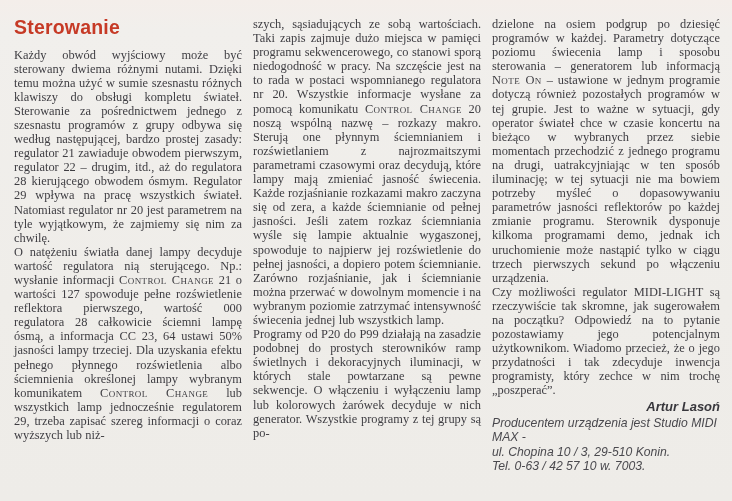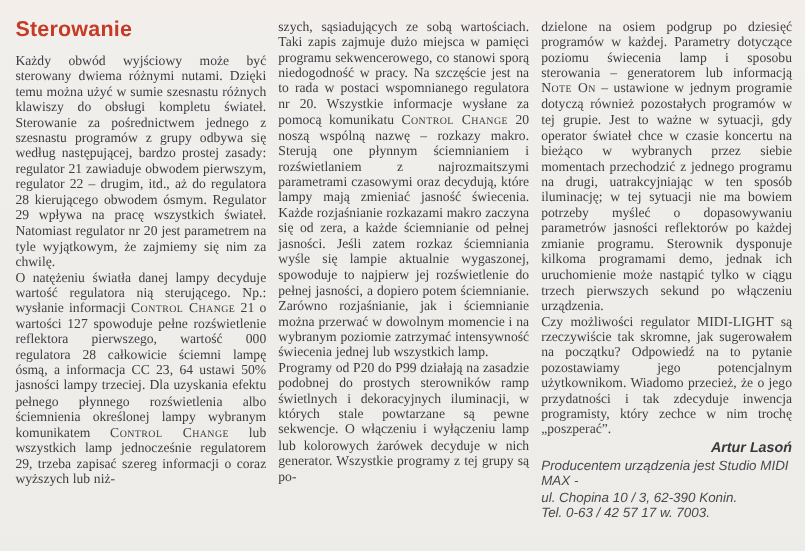--- a/index.html
+++ b/index.html
@@ -87,19 +87,19 @@
       <p class="para"><span>szych, sąsiadujących ze sobą wartościach. Taki zapis zajmuje dużo miejsca w pamięci programu sekwencerowego, co stanowi sporą niedogodność w pracy. Na szczęście jest na to rada w postaci wspomnianego regulatora nr 20. Wszystkie informacje wysłane za pomocą komunikatu </span><span class="sc">Control Change</span><span> 20 noszą wspólną nazwę – rozkazy makro. Sterują one płynnym ściemnianiem i rozświetlaniem z najrozmaitszymi parametrami czasowymi oraz decydują, które lampy mają zmieniać jasność świecenia. Każde rozjaśnianie rozkazami makro zaczyna się od zera, a każde ściemnianie od pełnej jasności. Jeśli zatem rozkaz ściemniania wyśle się lampie aktualnie wygaszonej, spowoduje to najpierw jej rozświetlenie do pełnej jasności, a dopiero potem ściemnianie. Zarówno rozjaśnianie, jak i ściemnianie można przerwać w dowolnym momencie i na wybranym poziomie zatrzymać intensywność świecenia jednej lub wszystkich lamp.</span></p>
       <p class="para">Programy od P20 do P99 działają na zasadzie podobnej do prostych sterowników ramp świetlnych i dekoracyjnych iluminacji, w których stale powtarzane są pewne sekwencje. O włączeniu i wyłączeniu lamp lub kolorowych żarówek decyduje w nich generator. Wszystkie programy z tej grupy są po-</p>
     </div>
 
     <div class="col">
       <p class="para"><span>dzielone na osiem podgrup po dziesięć programów w każdej. Parametry dotyczące poziomu świecenia lamp i sposobu sterowania – generatorem lub informacją </span><span class="sc">Note On</span><span> – ustawione w jednym programie dotyczą również pozostałych programów w tej grupie. Jest to ważne w sytuacji, gdy operator świateł chce w czasie koncertu na bieżąco w wybranych przez siebie momentach przechodzić z jednego programu na drugi, uatrakcyjniając w ten sposób iluminację; w tej sytuacji nie ma bowiem potrzeby myśleć o dopasowywaniu parametrów jasności reflektorów po każdej zmianie programu. Sterownik dysponuje kilkoma programami demo, jednak ich uruchomienie może nastąpić tylko w ciągu trzech pierwszych sekund po włączeniu urządzenia.</span></p>
       <p class="para">Czy możliwości regulator MIDI-LIGHT są rzeczywiście tak skromne, jak sugerowałem na początku? Odpowiedź na to pytanie pozostawiamy jego potencjalnym użytkownikom. Wiadomo przecież, że o jego przydatności i tak zdecyduje inwencja programisty, który zechce w nim trochę „poszperać”.</p>
       <div class="author">Artur Lasoń</div>
       <div class="producer">
         <div>Producentem urządzenia jest Studio MIDI MAX -</div>
-        <div>ul. Chopina 10 / 3, 62-390 Konin.</div>
-        <div>Tel. 0-63 / 42 57 17 w. 7003.</div>
+        <div>ul. Chopina 10 / 3, 29-510 Konin.</div>
+        <div>Tel. 0-63 / 42 57 10 w. 7003.</div>
       </div>
     </div>
 
   </div>
 </div>
 
 </body></html>

